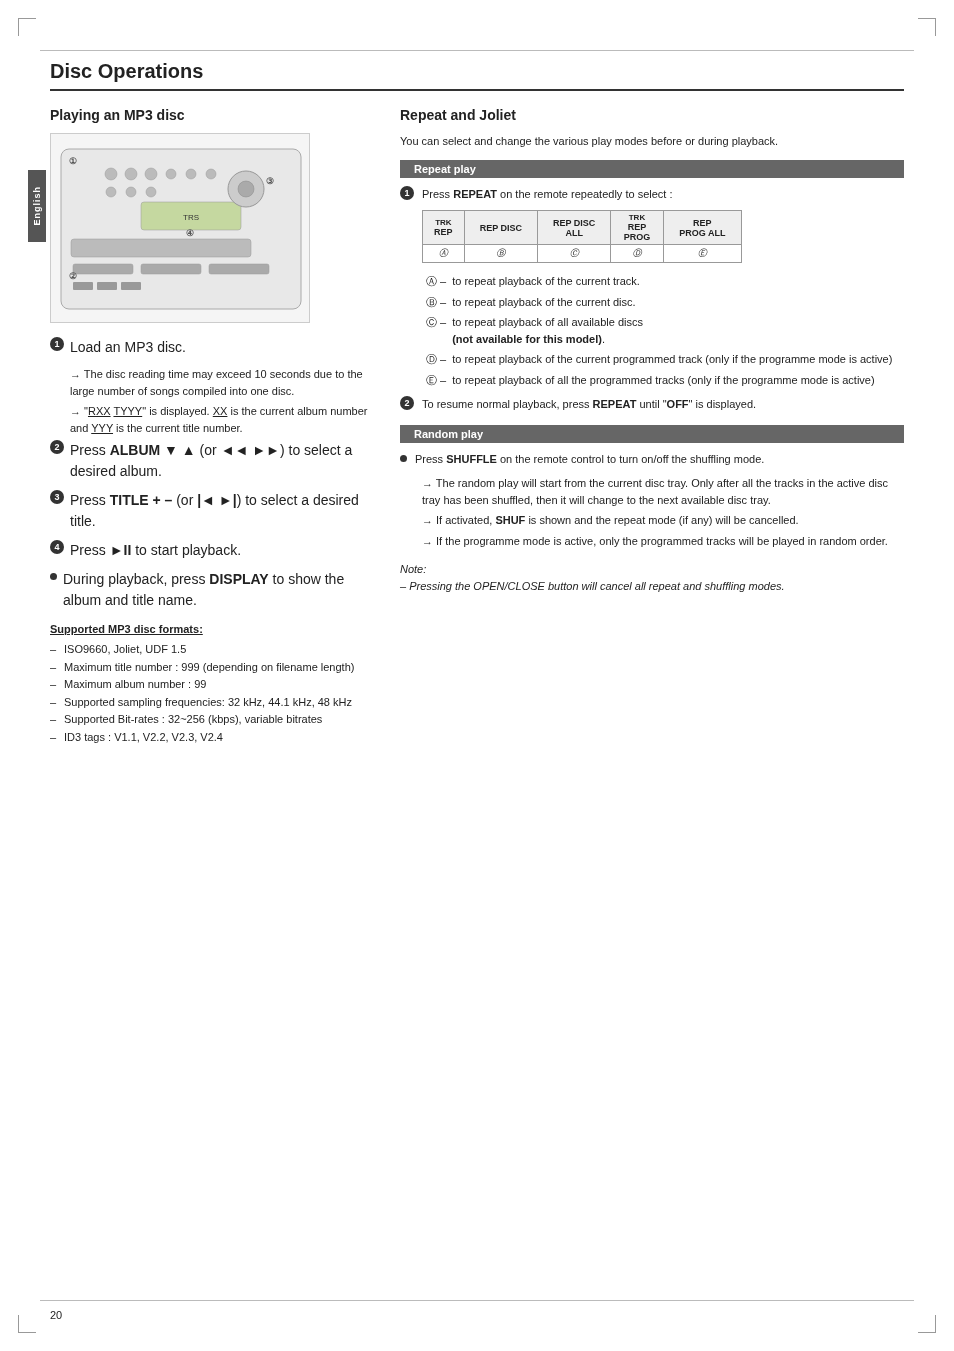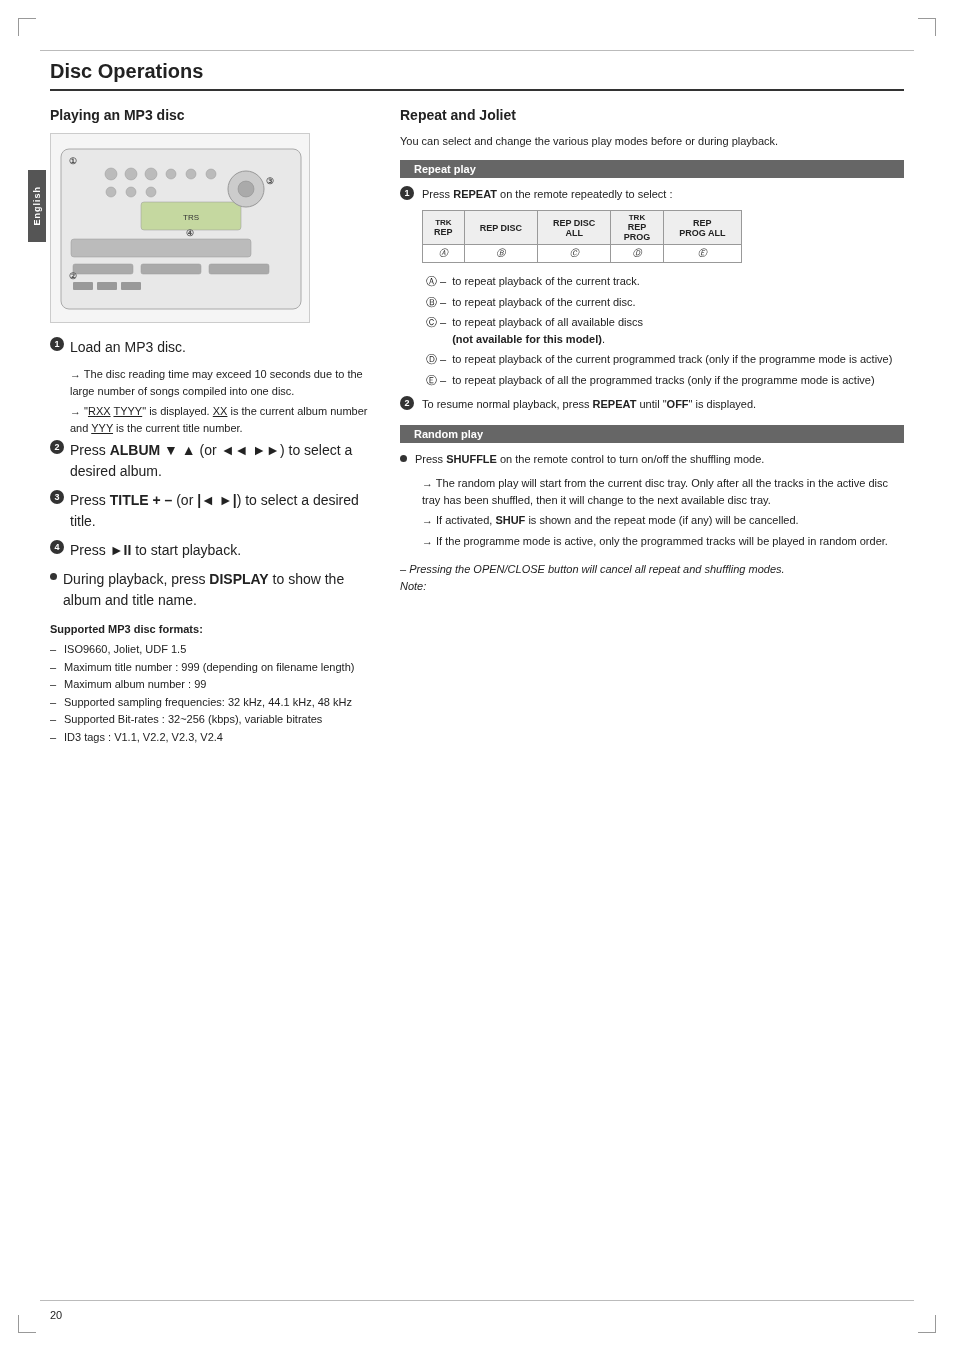--- a/index.html
+++ b/index.html
@@ -145,20 +145,21 @@
       line-height: 1.5;
     }
 
     
     .formats-section {
       margin-top: 12px;
     }
     .formats-heading {
       font-size: 11px;
       font-weight: bold;
+      text-decoration: underline;
       margin-bottom: 6px;
     }
     .format-list {
       list-style: none;
       padding: 0;
     }
     .format-list li {
       font-size: 11px;
       line-height: 1.6;
       padding-left: 14px;
@@ -447,22 +448,22 @@
       <div class="right-step">
         <span class="bullet-dot" style="margin-top:4px;"></span>
         <span class="right-step-text">Press <b>SHUFFLE</b> on the remote control to turn on/off the shuffling mode.</span>
       </div>
 
       <div class="right-arrow-indent">→ The random play will start from the current disc tray.  Only after all the tracks in the active disc tray has been shuffled, then it will change to the next available disc tray.</div>
       <div class="right-arrow-indent">→ If activated, <b>SHUF</b> is shown and the repeat mode (if any) will be cancelled.</div>
       <div class="right-arrow-indent">→ If the programme mode is active, only the programmed tracks will be played in random order.</div>
 
       <div class="note-section">
+        <div><i>Note:</i></div>
         <div>– Pressing the OPEN/CLOSE button will cancel all repeat and shuffling modes.</div>
-        <div><i>Note:</i></div>
       </div>
 
     </div>
 
   </div>
 </div>
 
 <div class="page-number">20</div>
 
 </body></html>

